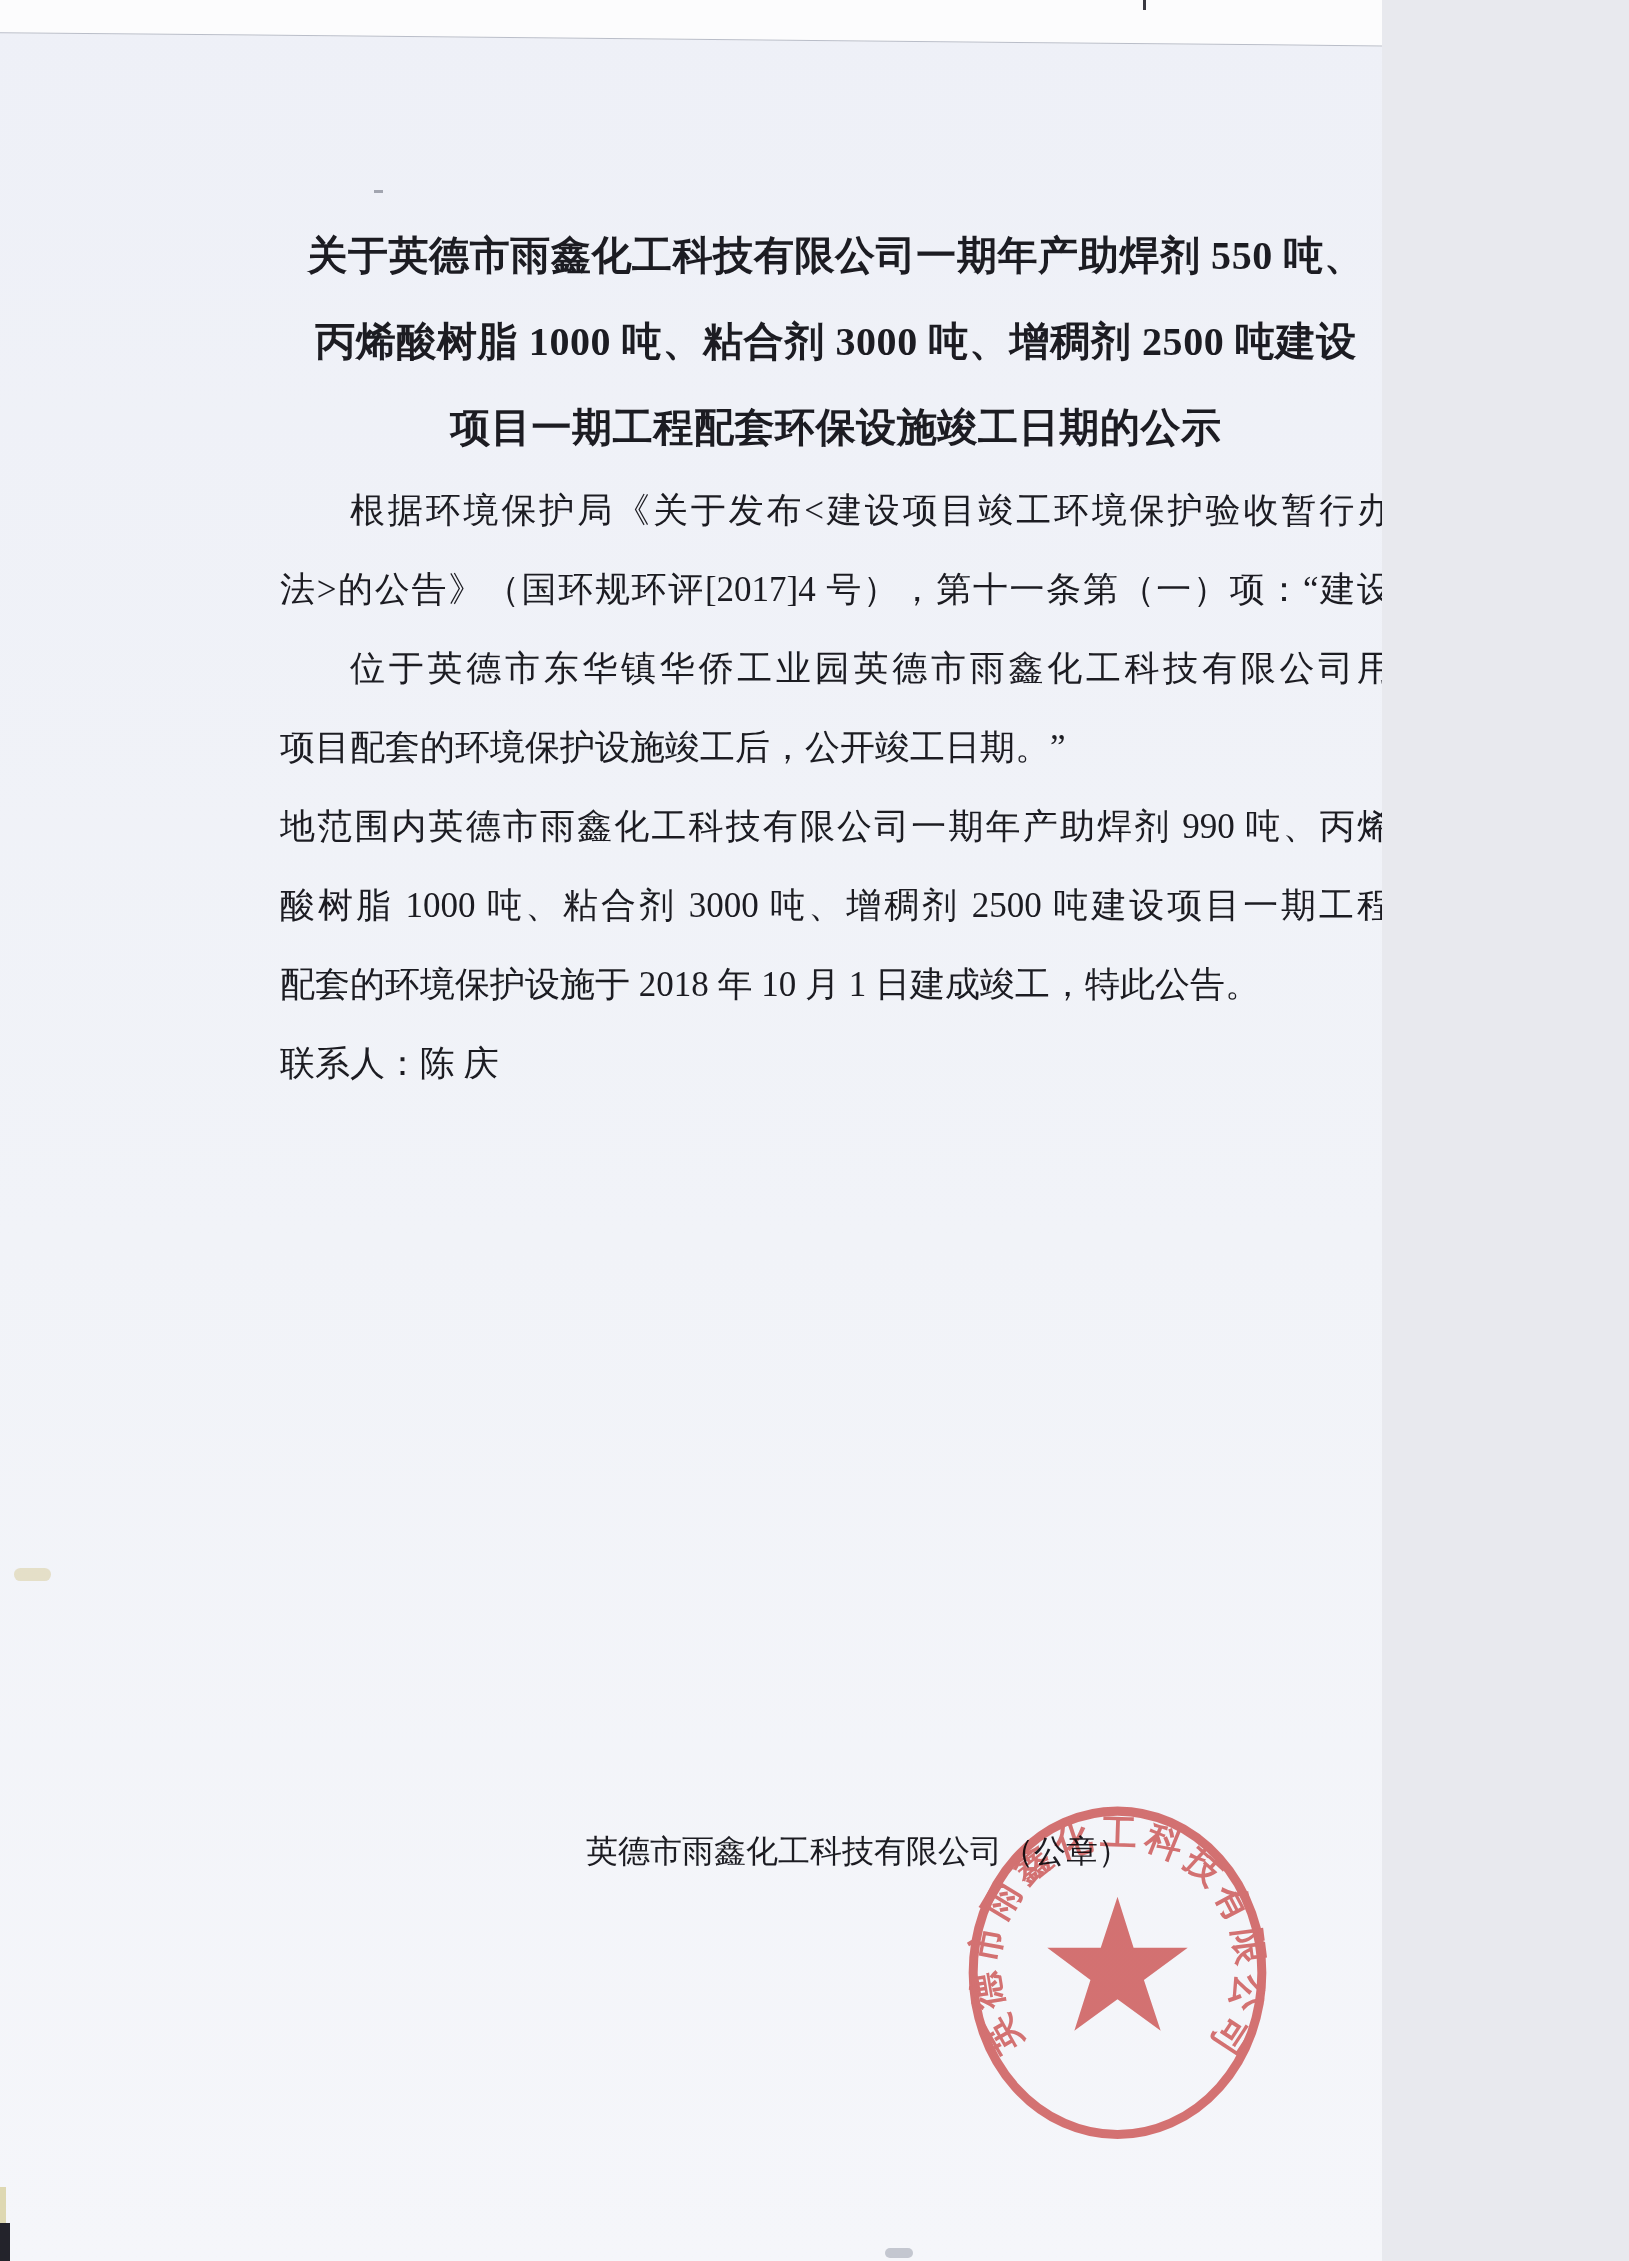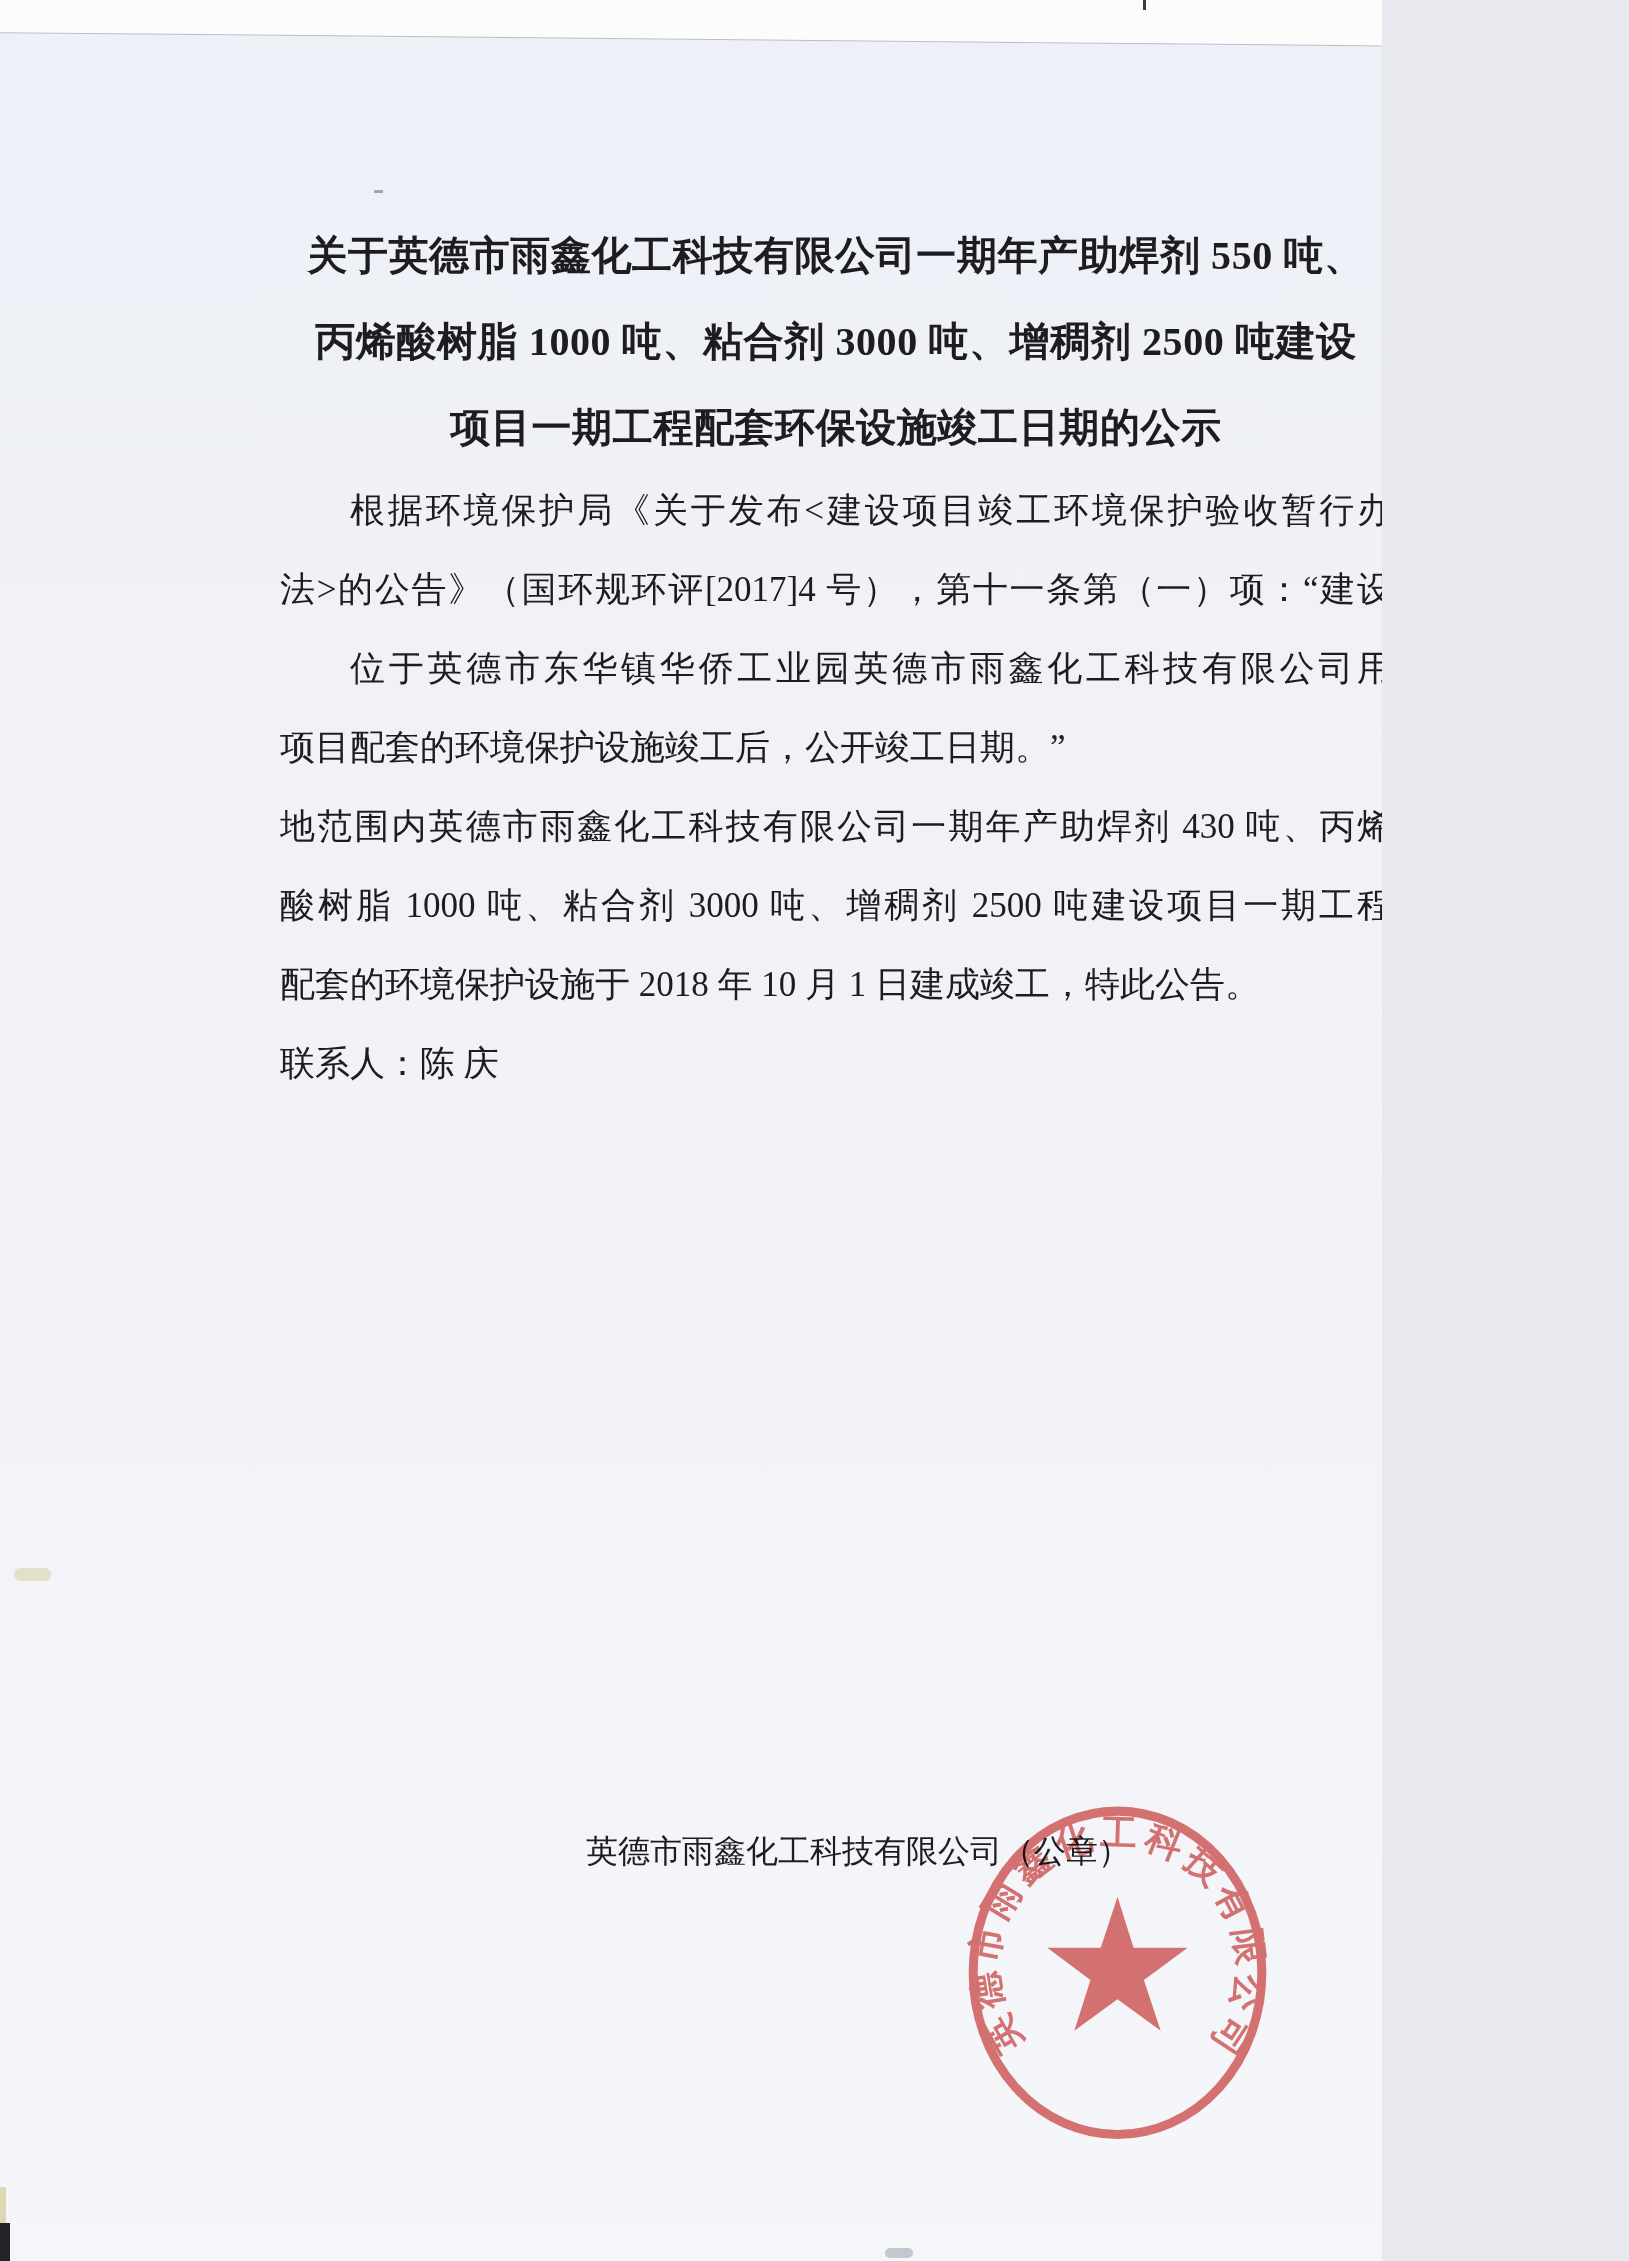--- a/index.html
+++ b/index.html
@@ -68,21 +68,21 @@
   <div class="content">
     <div class="title-line">关于英德市雨鑫化工科技有限公司一期年产助焊剂 550 吨、</div>
     <div class="title-line">丙烯酸树脂 1000 吨、粘合剂 3000 吨、增稠剂 2500 吨建设</div>
     <div class="title-line">项目一期工程配套环保设施竣工日期的公示</div>
 
     <div class="line stretch indent">根据环境保护局《关于发布&lt;建设项目竣工环境保护验收暂行办</div>
     <div class="line stretch">法&gt;的公告》（国环规环评[2017]4 号），第十一条第（一）项：“建设</div>
     <div class="line stretch indent">位于英德市东华镇华侨工业园英德市雨鑫化工科技有限公司用</div>
 
     <div class="line plain">项目配套的环境保护设施竣工后，公开竣工日期。”</div>
-    <div class="line stretch">地范围内英德市雨鑫化工科技有限公司一期年产助焊剂 430 吨、丙烯</div>
+    <div class="line stretch">地范围内英德市雨鑫化工科技有限公司一期年产助焊剂 990 吨、丙烯</div>
     <div class="line stretch">酸树脂 1000 吨、粘合剂 3000 吨、增稠剂 2500 吨建设项目一期工程</div>
     <div class="line plain">配套的环境保护设施于 2018 年 10 月 1 日建成竣工，特此公告。</div>
 
     <div class="line plain">联系人：陈  庆</div>
   </div>
 
   <div class="signature-block">
     <div>英德市雨鑫化工科技有限公司（公章）</div>
   </div>
 

